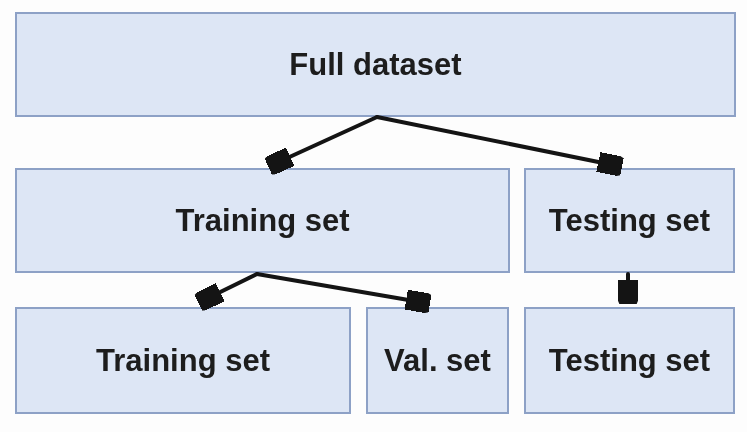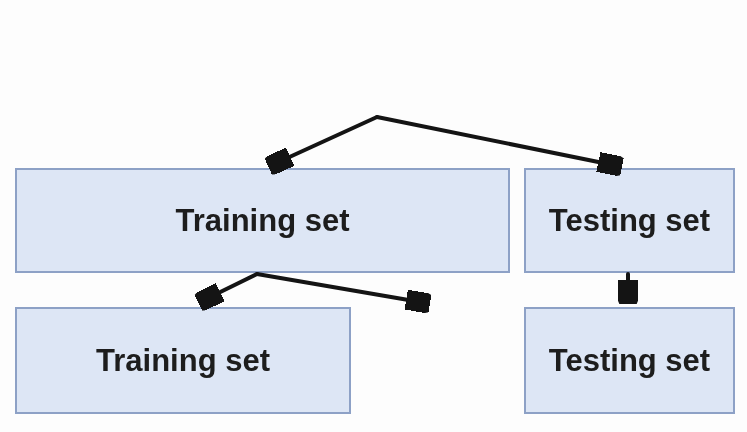--- a/index.html
+++ b/index.html
@@ -46,33 +46,39 @@
     stroke-width: 4;
     fill: none;
     stroke-linecap: round;
   }
 </style>
 </head>
 <body>
 
 <div class="canvas">
 
+  <div class="node node-full">
+    <span>Full dataset</span>
+  </div>
 
   <div class="node node-train-mid">
     <span>Training set</span>
   </div>
 
   <div class="node node-test-mid">
     <span>Testing set</span>
   </div>
 
   <div class="node node-train-bot">
     <span>Training set</span>
   </div>
 
+  <div class="node node-val-bot">
+    <span>Val. set</span>
+  </div>
 
   <div class="node node-test-bot">
     <span>Testing set</span>
   </div>
 
   <svg class="arrows" width="747" height="432" viewBox="0 0 747 432" xmlns="http://www.w3.org/2000/svg">
     <defs>
       <marker id="ah" markerWidth="6" markerHeight="5" refX="5" refY="2.5" orient="auto" markerUnits="strokeWidth">
         <path d="M0,0 L6,2.5 L0,5 Z" fill="#141414" stroke="none"></path>
       </marker>

